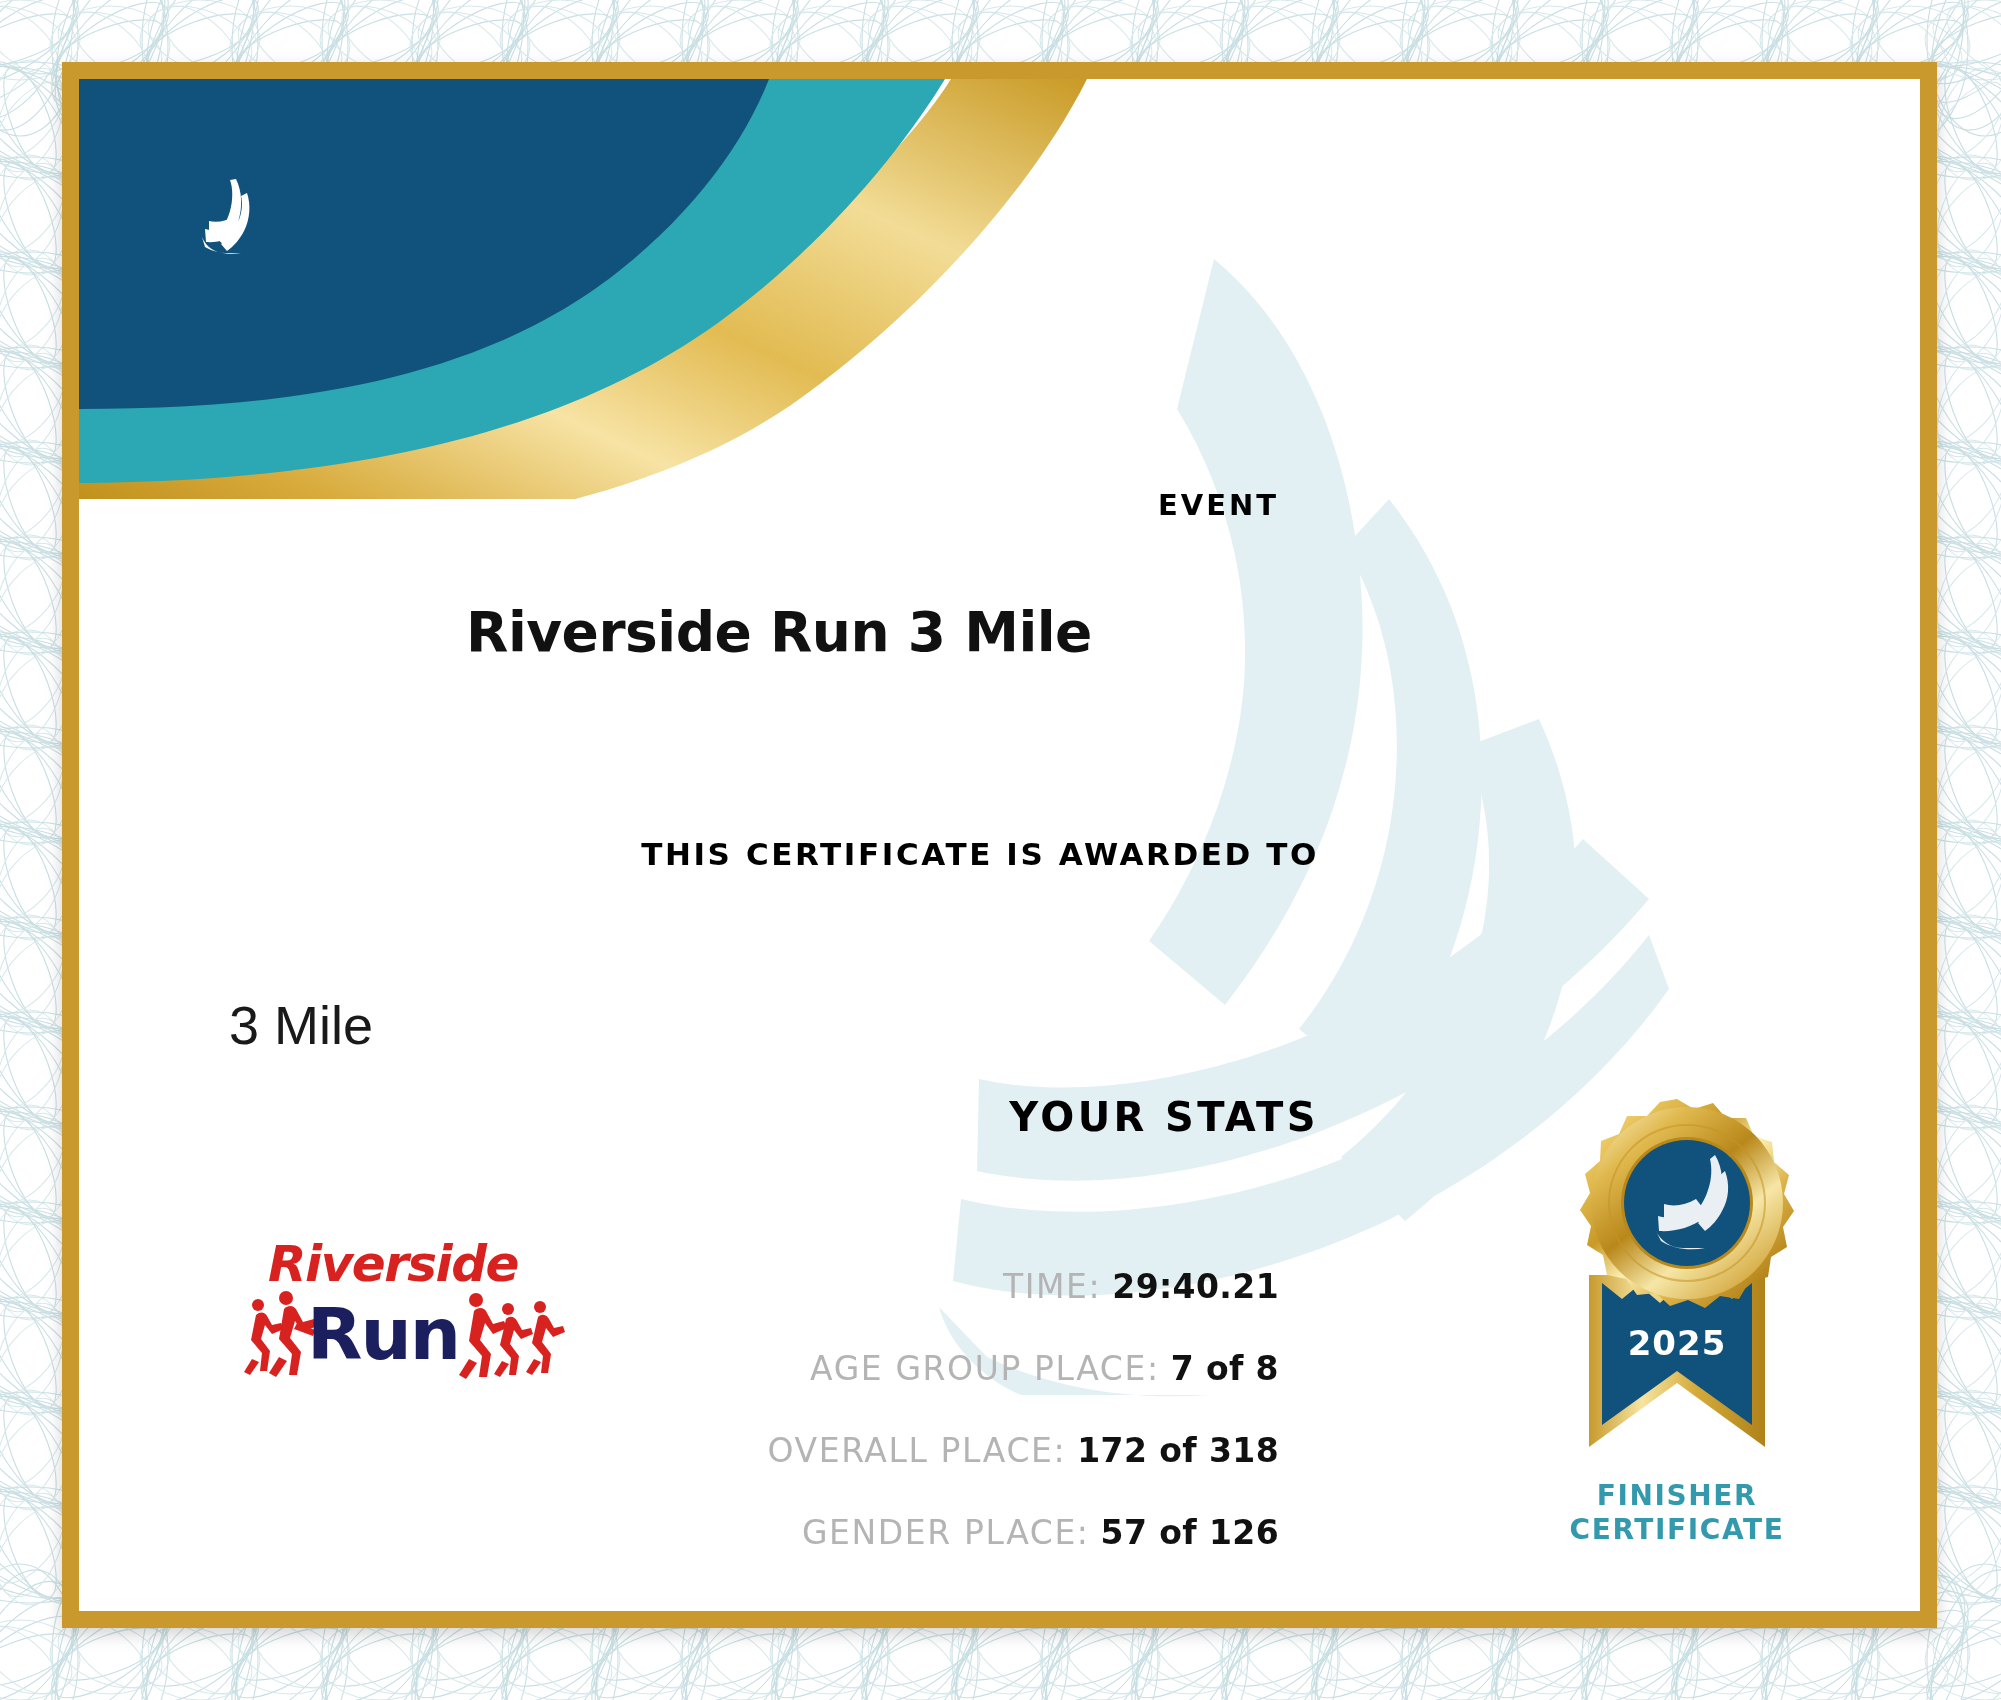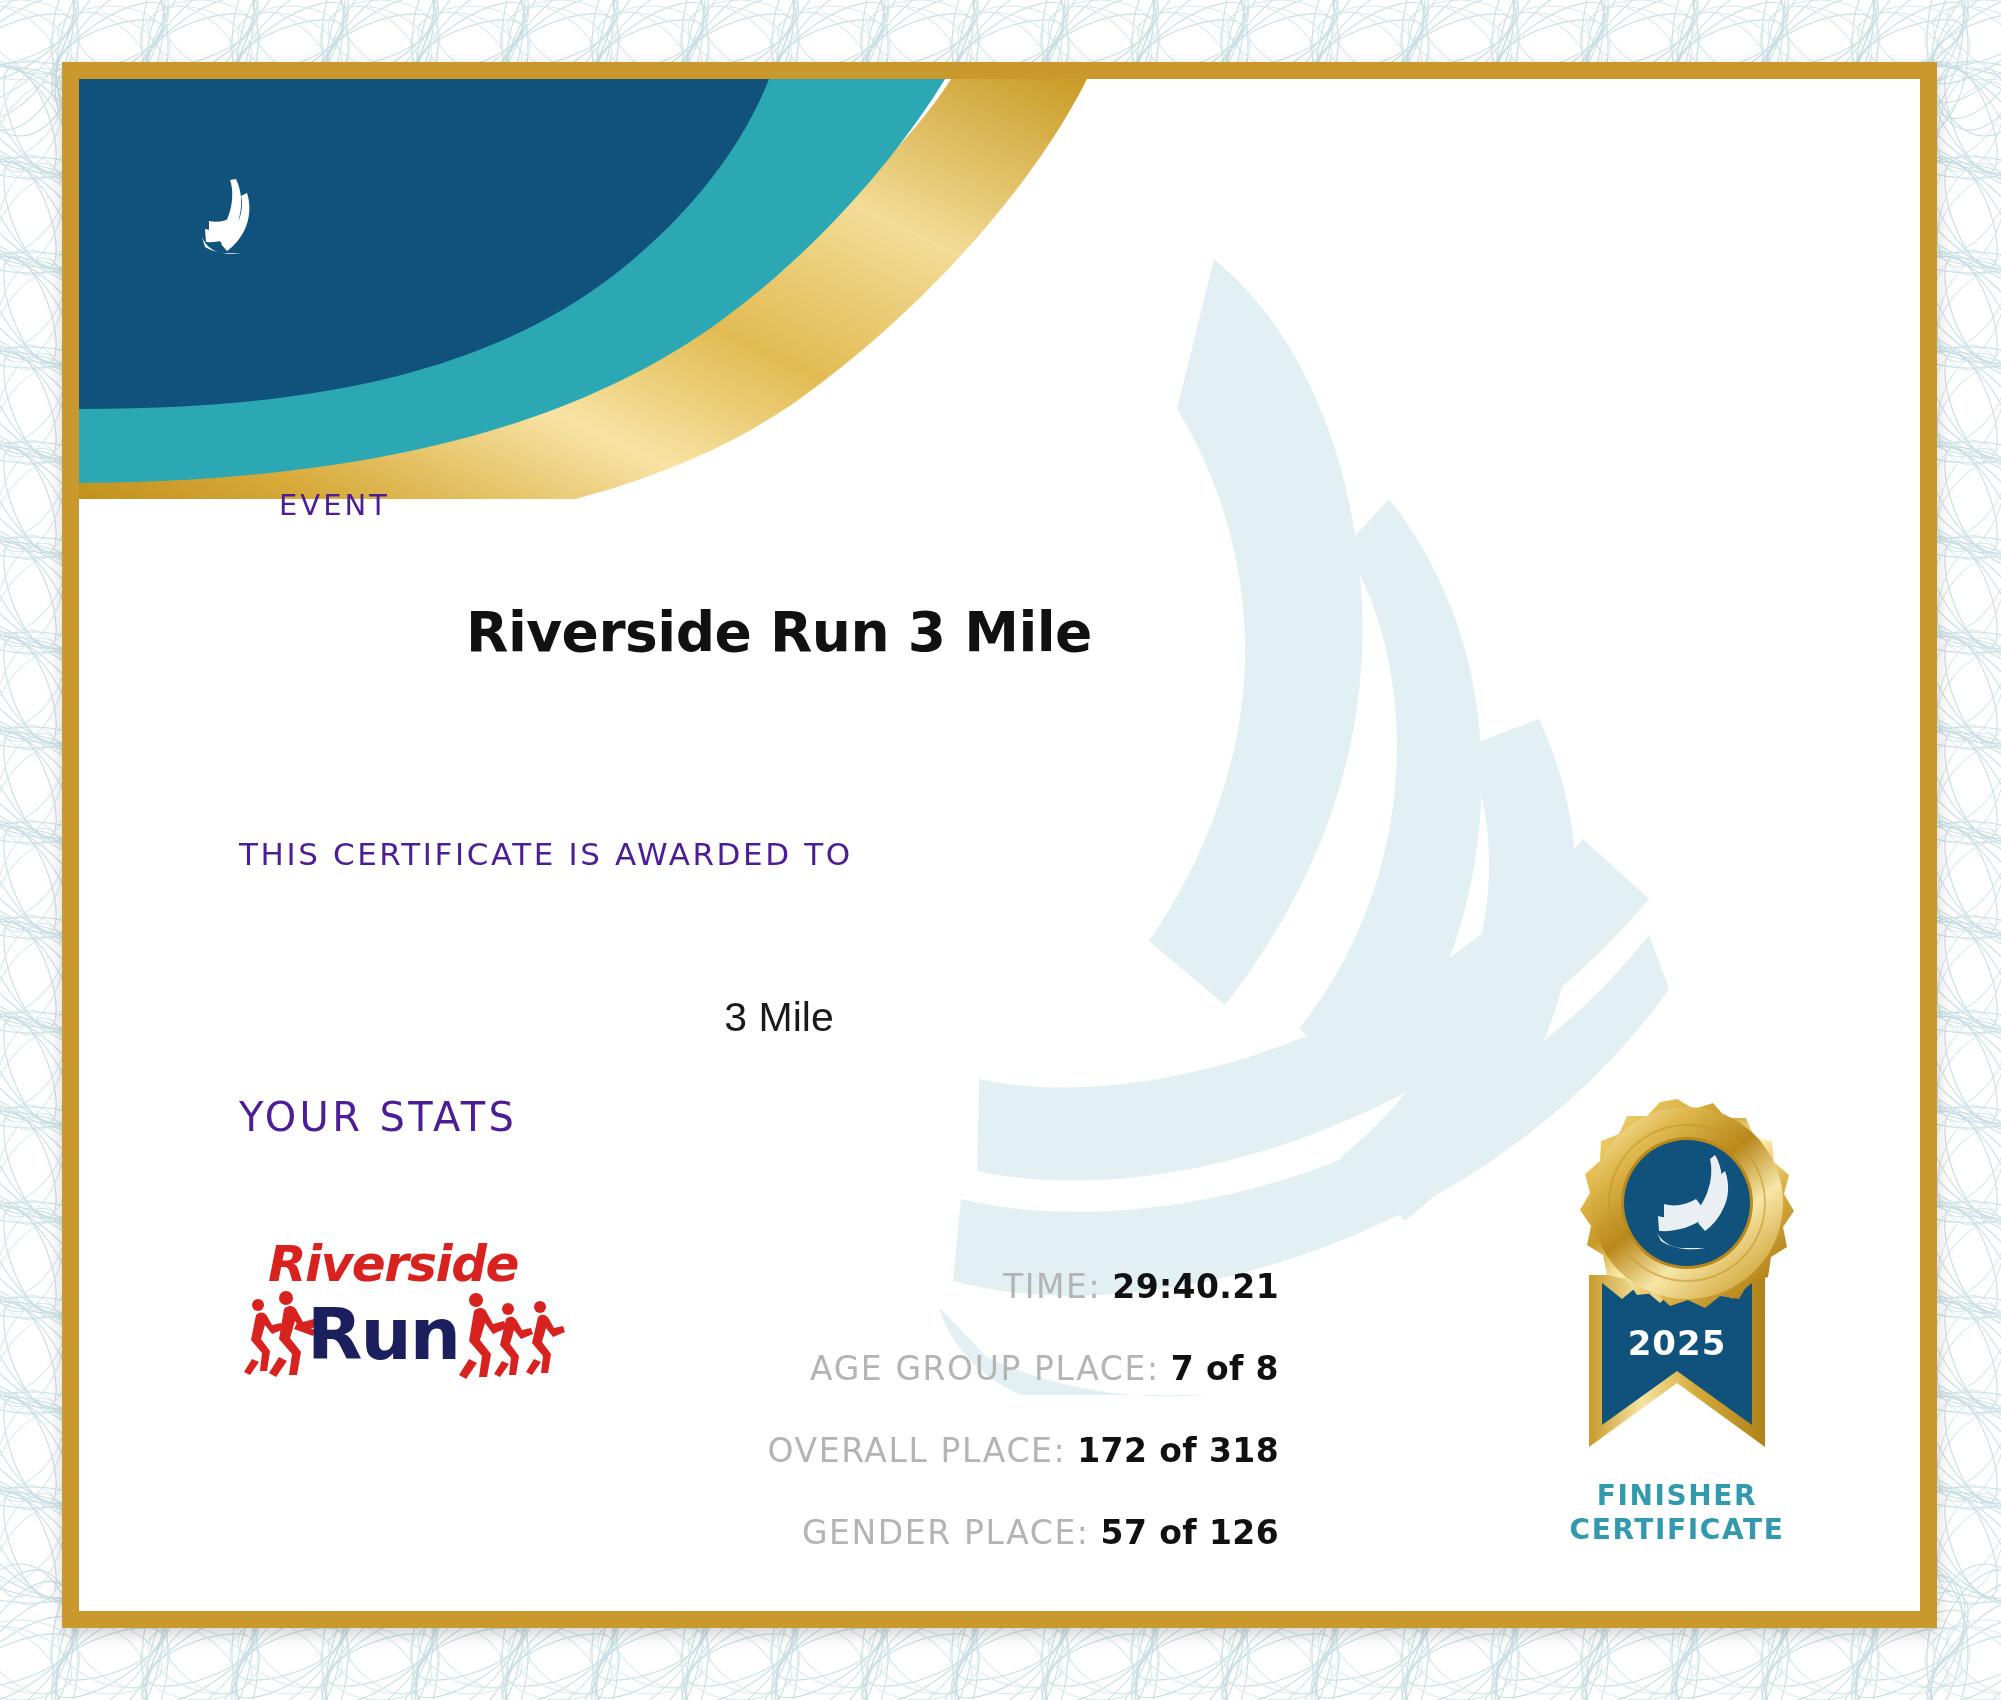--- a/index.html
+++ b/index.html
@@ -96,25 +96,25 @@
   #content {
     position: absolute;
     left: 0;
     top: 0;
     width: 1841px;
     height: 1532px;
     z-index: 10;
   }
 
   .label-sm {
-    text-align: left;
-    color: #4c1d95;
+    text-align: right;
+    color: #000000;
     font-family: "DejaVu Sans", sans-serif;
     font-size: 29px;
-    font-weight: 400;
+    font-weight: 700;
     letter-spacing: 3.0px;
   }
 
   .title-lg {
     text-align: center;
     color: #111111;
     font-family: "DejaVu Sans", sans-serif;
     font-size: 55px;
     font-weight: 700;
     letter-spacing: -0.5px;
@@ -122,23 +122,23 @@
 
   #event-label   { position: absolute; left: 200px; top: 409px; width: 1000px; }
   #event-title   { position: absolute; left: 150px; top: 477px; width: 1100px; margin-top: 44px; }
 
   #awarded-label { position: absolute; left: 160px; top: 757px; width: 1080px;
                    font-size: 31px; letter-spacing: 2.6px; }
   #recipient-name{ position: absolute; left: 150px; top: 826px; width: 1100px;
                    font-size: 58px; }
   #distance-sub  {
     position: absolute; left: 150px; top: 915px; width: 1100px;
-    text-align: center; color: #1a1a1a;
+    color: #1a1a1a;
     font-family: "Liberation Sans", sans-serif;
-    font-size: 41px; font-weight: 400; letter-spacing: 0px;
+    font-size: 54px; font-weight: 400; letter-spacing: 0px;
   }
 
   #stats-label { position: absolute; left: 160px; top: 1015px; width: 1080px;
                  font-size: 40px; letter-spacing: 3.4px; }
 
   
   #stats-list {
     position: absolute;
     left: 140px;
     top: 1175px;

